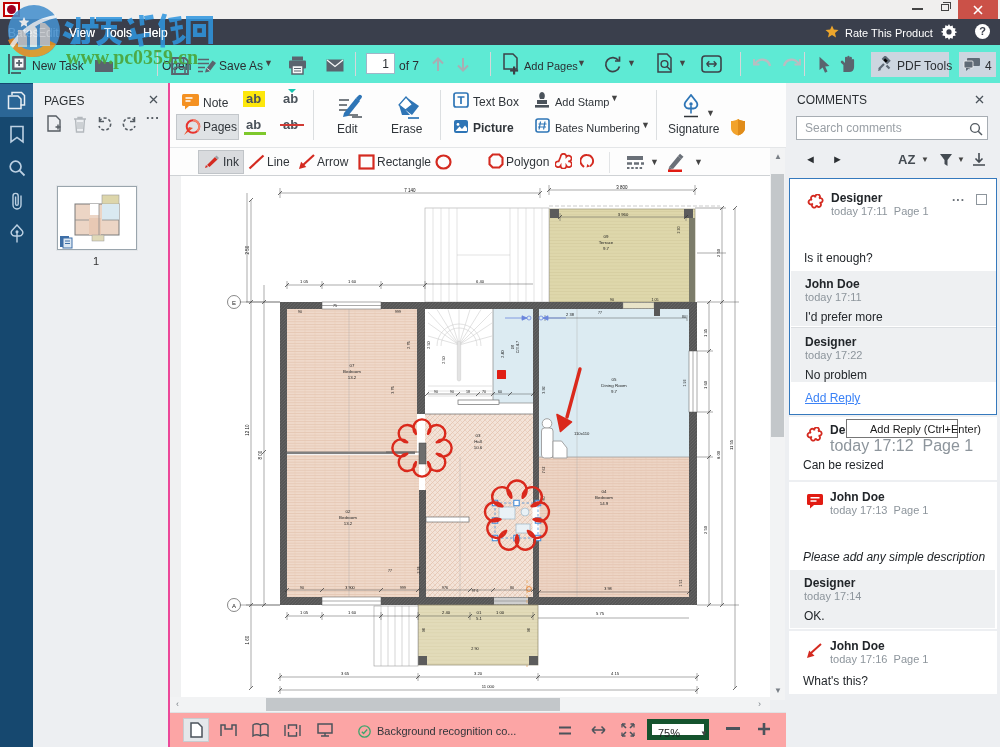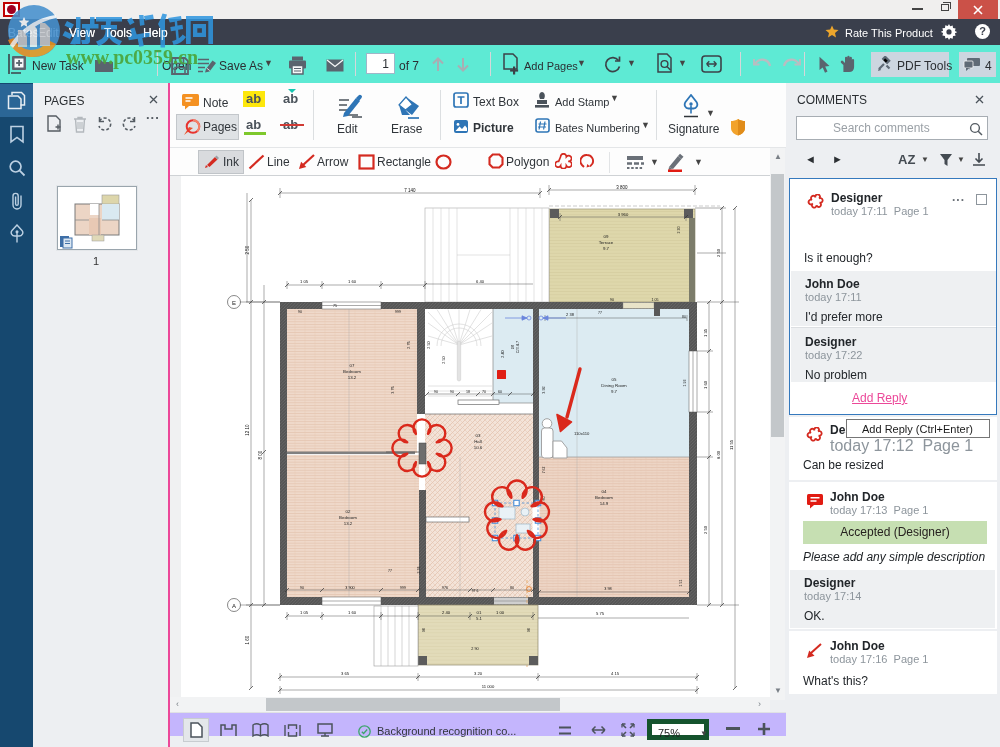--- a/index.html
+++ b/index.html
@@ -650,21 +650,21 @@
   <div class="abs" style="left:4px;top:538px;font-size:8px;color:#7a8087;">▼</div>
 </div>
 
 <div class="abs" style="left:170px;top:697px;width:600px;height:15px;background:#f2f3f4;">
   <div class="abs" style="left:6px;top:2px;font-size:9px;color:#7a8087;">‹</div>
 
   <div class="abs" style="left:96px;top:1px;width:294px;height:13px;background:#c3c7ca;"></div>
   <div class="abs" style="left:588px;top:2px;font-size:9px;color:#7a8087;">›</div>
 </div>
 
-<div class="abs" style="left:170px;top:712px;width:616px;height:24px;background:#c4b5fd;border-top:1px solid #e0e2e4;">
+<div class="abs" style="left:170px;top:712px;width:616px;height:35px;background:#fca5a5;border-top:1px solid #e0e2e4;">
 
   <div class="abs" style="left:13px;top:5px;width:26px;height:24px;background:#e4e7ea;border:1px solid #c8ccd0;"></div>
   <svg class="abs" style="left:20px;top:9px;" width="13" height="16" viewBox="0 0 13 16">
         <path d="M1 1 h7 l4 4 v10 h-11z" fill="#fff" stroke="#4b535b" stroke-width="1.5"></path>
       </svg>
 
   <svg class="abs" style="left:50px;top:11px;" width="17" height="13" viewBox="0 0 17 13">
         <path d="M1 12 V1 h4 v4 h7 V1 h4 v11" fill="none" stroke="#4b535b" stroke-width="1.5"></path>
       </svg>
 
@@ -713,21 +713,21 @@
 </div>
 
 <div class="abs" id="commentspanel" style="left:786px;top:83px;width:214px;height:664px;background:#edeff2;font-size:12px;color:#22262a;">
 
   <span class="abs" style="left:11px;top:10px;font-size:12px;color:#2b2f33;">COMMENTS</span>
   <svg class="abs" style="left:189px;top:12px;" width="9" height="9" viewBox="0 0 9 9">
         <path d="M1 1 L8 8 M8 1 L1 8" stroke="#4b535b" stroke-width="1.3"></path>
       </svg>
 
   <div class="abs" style="left:10px;top:33px;width:192px;height:24px;background:#fff;border:1px solid #a7adb3;">
-    <span class="abs" style="left:8px;top:4px;color:#9aa0a6;font-size:12px;margin-left:28px;">Search comments</span>
+    <span class="abs" style="left:8px;top:4px;color:#9aa0a6;font-size:12px;">Search comments</span>
     <svg class="abs" style="left:172px;top:5px;" width="14" height="14" viewBox="0 0 14 14">
           <circle cx="6" cy="6" r="4.4" fill="none" stroke="#555c63" stroke-width="1.4"></circle>
           <path d="M9.2 9.2 L13 13" stroke="#555c63" stroke-width="1.5"></path>
         </svg>
   </div>
 
   <span class="abs" style="left:19px;top:70px;font-size:11px;color:#2b2f33;">◄</span>
   <span class="abs" style="left:46px;top:70px;font-size:11px;color:#2b2f33;">►</span>
 
   <span class="abs" style="left:112px;top:69px;font-size:13px;font-weight:bold;color:#444b52;">AZ</span>
@@ -757,45 +757,44 @@
     <div class="abs" style="left:1px;top:92px;width:205px;height:55px;background:#eef0f2;"></div>
     <b class="abs" style="left:15px;top:98px;">John Doe</b>
     <span class="abs" style="left:15px;top:112px;color:#8d959c;font-size:11px;">today 17:11</span>
     <span class="abs" style="left:15px;top:131px;">I'd prefer more</span>
 
     <div class="abs" style="left:1px;top:148px;width:205px;height:55px;background:#eef0f2;border-top:1px solid #dcdfe2;"></div>
     <b class="abs" style="left:15px;top:156px;">Designer</b>
     <span class="abs" style="left:15px;top:170px;color:#8d959c;font-size:11px;">today 17:22</span>
     <span class="abs" style="left:15px;top:189px;">No problem</span>
 
-    <a class="abs" style="left:15px;top:212px;color:#ec4899;text-decoration:underline;margin-left:47px;">Add Reply</a>
+    <a class="abs" style="left:15px;top:212px;color:#3b82f6;text-decoration:underline;">Add Reply</a>
   </div>
 
   <div class="abs" style="left:3px;top:334px;width:208px;height:63px;background:#fff;">
     <svg class="abs" style="left:17px;top:10px;" width="17" height="17" viewBox="0 0 17 17">
           <path d="M5 6 a2.3 2.3 0 1 1 3.5-2.5 a2.3 2.3 0 1 1 3.5 1 a2.3 2.3 0 1 1 0.5 4 a2.3 2.3 0 1 1 -3 2.8 a2.3 2.3 0 1 1 -3.8-1.8 a2.3 2.3 0 1 1 -0.7 -3.5z" fill="none" stroke="#d42a20" stroke-width="1.8"></path>
         </svg>
     <b class="abs" style="left:41px;top:6px;">Designer</b>
     <span class="abs" style="left:41px;top:20px;color:#8d959c;font-size:16px;">today 17:12&nbsp;&nbsp;Page 1</span>
     <div class="abs" style="left:14px;top:41px;">Can be resized</div>
   </div>
 
-  <div class="abs" style="left:60px;top:336px;width:144px;height:19px;background:#fff;border:1px solid #767676;font-size:11px;color:#1a1a1a;line-height:18px;padding-left:15px;z-index:5;white-space:nowrap;">Add Reply (Ctrl+Enter)</div>
+  <div class="abs" style="left:60px;top:336px;width:112px;height:19px;background:#fff;border:1px solid #767676;font-size:11px;color:#1a1a1a;line-height:18px;padding-left:23px;z-index:5;white-space:nowrap;">Add Reply (Ctrl+Enter)</div>
 
   <div class="abs" style="left:3px;top:399px;width:208px;height:147px;background:#fff;">
 
     <svg class="abs" style="left:17px;top:11px;" width="18" height="16" viewBox="0 0 18 16">
           <rect x="1" y="1" width="16" height="11" rx="1.5" fill="#e11b12"></rect>
           <path d="M4 12 v3.4 L8 12" fill="#e11b12"></path>
           <path d="M4.5 4.7 h9 M4.5 8 h6" stroke="#fff" stroke-width="1.6"></path>
         </svg>
     <b class="abs" style="left:41px;top:8px;">John Doe</b>
     <span class="abs" style="left:41px;top:22px;color:#8d959c;font-size:11px;">today 17:13&nbsp;&nbsp;Page 1</span>
 
-    <div class="abs" style="left:14px;top:39px;width:184px;height:23px;background:#c6dfb2;text-align:center;line-height:23px;font-size:12px;color:#26211f;">Accepted (Designer)</div>
     <div class="abs" style="left:14px;top:68px;font-style:italic;">Please add any simple description</div>
 
     <div class="abs" style="left:1px;top:88px;width:205px;height:58px;background:#eef0f2;"></div>
     <b class="abs" style="left:15px;top:94px;">Designer</b>
     <span class="abs" style="left:15px;top:108px;color:#8d959c;font-size:11px;">today 17:14</span>
     <span class="abs" style="left:15px;top:127px;">OK.</span>
   </div>
 
   <div class="abs" style="left:3px;top:548px;width:208px;height:63px;background:#fff;">
 

